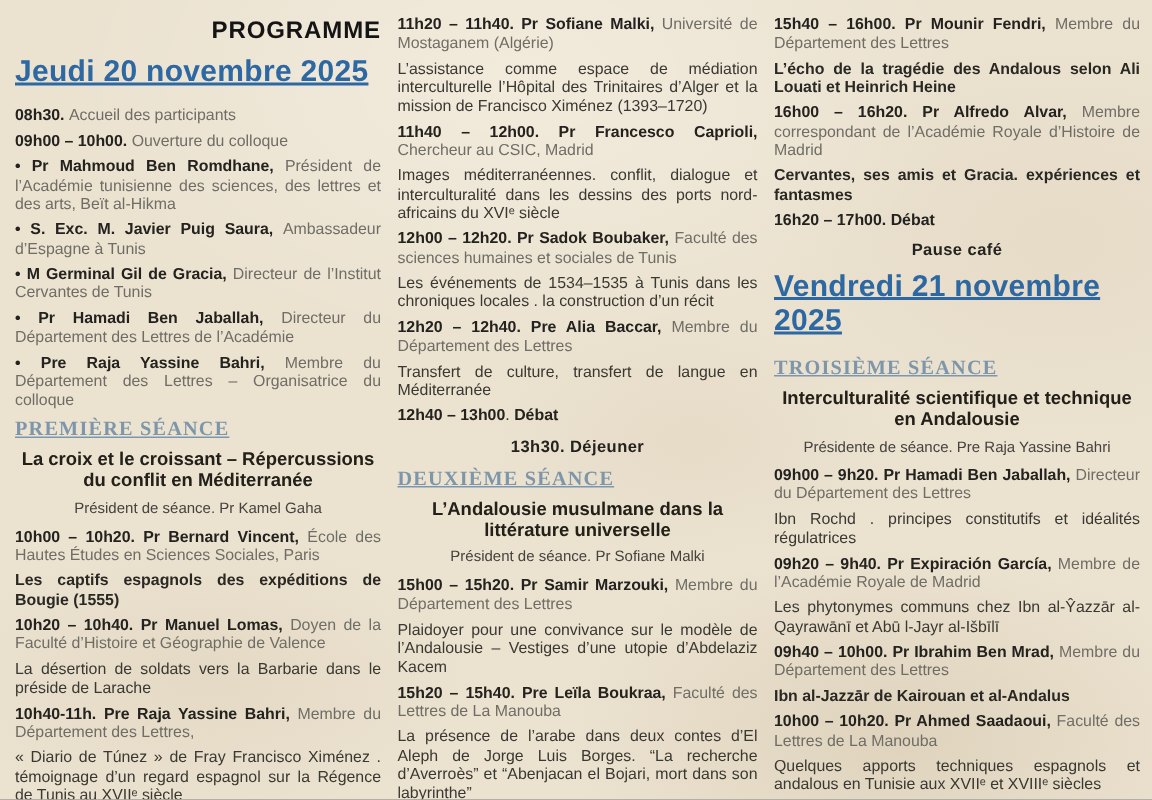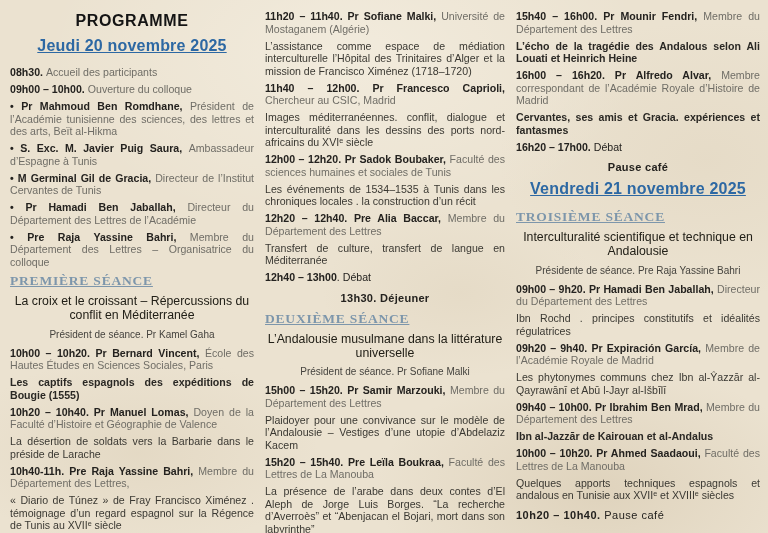--- a/index.html
+++ b/index.html
@@ -22,41 +22,41 @@
       radial-gradient(ellipse 400px 240px at 45% 10%, rgba(255,252,244,0.35), transparent 75%),
       radial-gradient(ellipse 200px 120px at 60% 55%, rgba(180,158,120,0.10), transparent 70%);
   }
   .col{min-width:0;}
   .blk{margin:0 0 4.5px 0;}
   .entry,.paper{font-size:10.6px;line-height:1.18;text-align:justify;}
   .seg-time{font-weight:bold;color:#24221f;}
   .seg-name{font-weight:bold;color:#24221f;}
   .seg-aff{color:var(--muted,#6f6d66);}
   .seg-plain{color:#2e2c28;}
-  .seg-bold{font-weight:normal;color:#24221f;margin-top:12px;}
+  .seg-bold{font-weight:bold;color:#24221f;margin-top:12px;}
   .paper{color:#3a3832;}
   .paper.bold{font-weight:bold;color:#2a2824;}
   .prog_title{
-    text-align:center;font-weight:bold;font-size:16px;letter-spacing:0.6px;
+    text-align:right;font-weight:bold;font-size:16px;letter-spacing:0.6px;
     color:#141414;margin:2px 0 7px 0;
   }
   .date{
-    text-align:center;font-weight:bold;font-size:16px;
+    text-align:left;font-weight:bold;font-size:20px;
     color:var(--blue,#2d68a3);text-decoration:underline;
     margin:0 0 11px 0;letter-spacing:0.2px;
   }
   .col .date.later{}
   .session{
     text-align:left;font-family:"Liberation Serif","DejaVu Serif",serif;
     font-weight:bold;font-size:13.5px;letter-spacing:0.8px;
     color:var(--session_blue,#7d96ab);text-decoration:underline;
     margin:5px 0 5px 0;
   }
   .session_title{
-    text-align:center;font-weight:normal;font-size:12.3px;line-height:1.16;
+    text-align:center;font-weight:bold;font-size:12.3px;line-height:1.16;
     color:#222018;margin:4px 0 6px 0;
   }
   .chair{text-align:center;font-size:10px;color:#45433e;margin:3px 0 7px 0;}
   .pause{font-weight:bold;font-size:11px;letter-spacing:0.5px;color:#24221f;margin-top:7px;}
   .center{text-align:center;font-weight:bold;font-size:11px;letter-spacing:0.3px;color:#24221f;margin:8px 0 7px 0;}
 </style>
 </head>
 <body>
 
 <div class="page">
@@ -75,21 +75,21 @@
       <div class="blk chair">Président de séance. Pr Kamel Gaha</div>
       <div class="blk entry paper-or-entry"><span class="seg-time">10h00 – 10h20. </span><span class="seg-name">Pr Bernard Vincent, </span><span class="seg-aff">École des Hautes Études en Sciences Sociales, Paris</span></div>
       <div class="blk paper paper-or-entry bold">Les captifs espagnols des expéditions de Bougie (1555)</div>
       <div class="blk entry paper-or-entry"><span class="seg-time">10h20 – 10h40. </span><span class="seg-name">Pr Manuel Lomas, </span><span class="seg-aff">Doyen de la Faculté d’Histoire et Géographie de Valence</span></div>
       <div class="blk paper paper-or-entry">La désertion de soldats vers la Barbarie dans le préside de Larache</div>
       <div class="blk entry paper-or-entry"><span class="seg-time">10h40-11h. </span><span class="seg-name">Pre Raja Yassine Bahri, </span><span class="seg-aff">Membre du Département des Lettres,</span></div>
       <div class="blk paper paper-or-entry">« Diario de Túnez » de Fray Francisco Ximénez . témoignage d’un regard espagnol sur la Régence de Tunis au XVIIᵉ siècle</div>
     </div>
   <div class="col" id="col-1">
       <div class="blk entry paper-or-entry"><span class="seg-time">11h20 – 11h40. </span><span class="seg-name">Pr Sofiane Malki, </span><span class="seg-aff">Université de Mostaganem (Algérie)</span></div>
-      <div class="blk paper paper-or-entry">L’assistance comme espace de médiation interculturelle l’Hôpital des Trinitaires d’Alger et la mission de Francisco Ximénez (1718–1720)</div>
+      <div class="blk paper paper-or-entry">L’assistance comme espace de médiation interculturelle l’Hôpital des Trinitaires d’Alger et la mission de Francisco Ximénez (1393–1720)</div>
       <div class="blk entry paper-or-entry"><span class="seg-time">11h40 – 12h00. </span><span class="seg-name">Pr Francesco Caprioli, </span><span class="seg-aff">Chercheur au CSIC, Madrid</span></div>
       <div class="blk paper paper-or-entry">Images méditerranéennes. conflit, dialogue et interculturalité dans les dessins des ports nord-africains du XVIᵉ siècle</div>
       <div class="blk entry paper-or-entry"><span class="seg-time">12h00 – 12h20. </span><span class="seg-name">Pr Sadok Boubaker, </span><span class="seg-aff">Faculté des sciences humaines et sociales de Tunis</span></div>
       <div class="blk paper paper-or-entry">Les événements de 1534–1535 à Tunis dans les chroniques locales . la construction d’un récit</div>
       <div class="blk entry paper-or-entry"><span class="seg-time">12h20 – 12h40. </span><span class="seg-name">Pre Alia Baccar, </span><span class="seg-aff">Membre du Département des Lettres</span></div>
       <div class="blk paper paper-or-entry">Transfert de culture, transfert de langue en Méditerranée</div>
       <div class="blk entry paper-or-entry"><span class="seg-time">12h40 – 13h00</span><span class="seg-plain">. </span><span class="seg-bold">Débat</span></div>
       <div class="blk center">13h30. Déjeuner</div>
       <div class="blk session">DEUXIÈME SÉANCE</div>
       <div class="blk session_title">L’Andalousie musulmane dans la littérature universelle</div>

